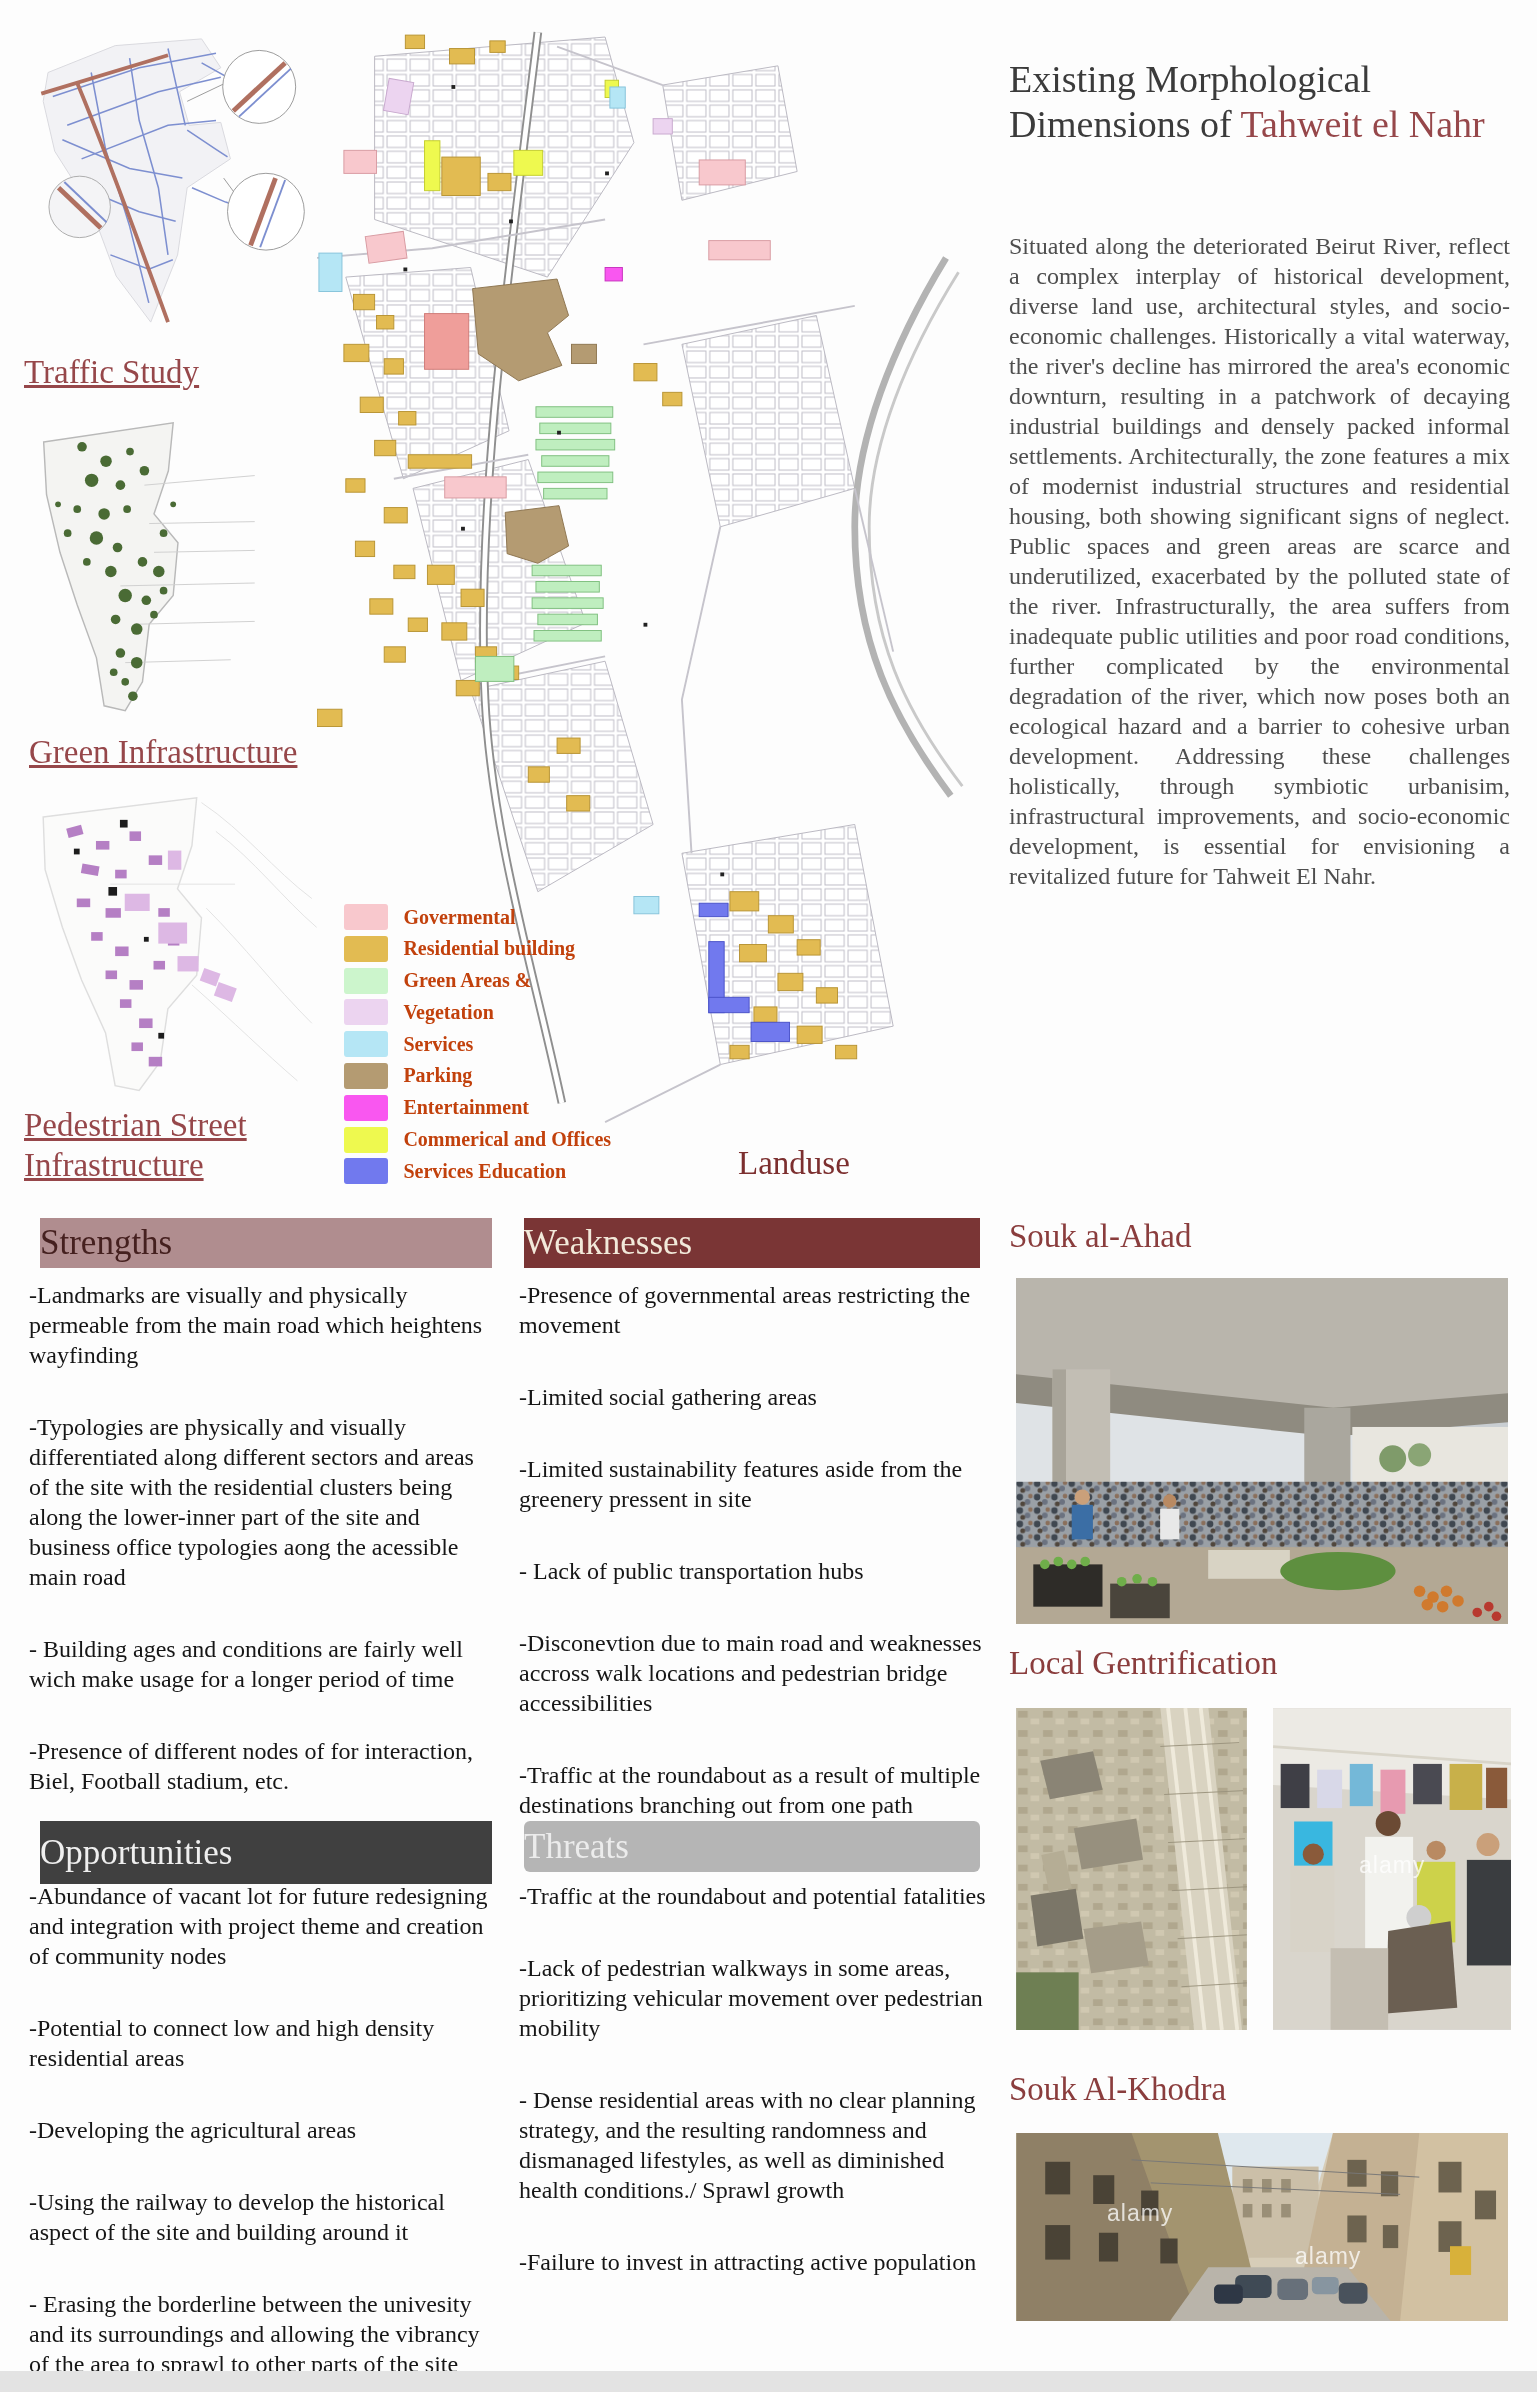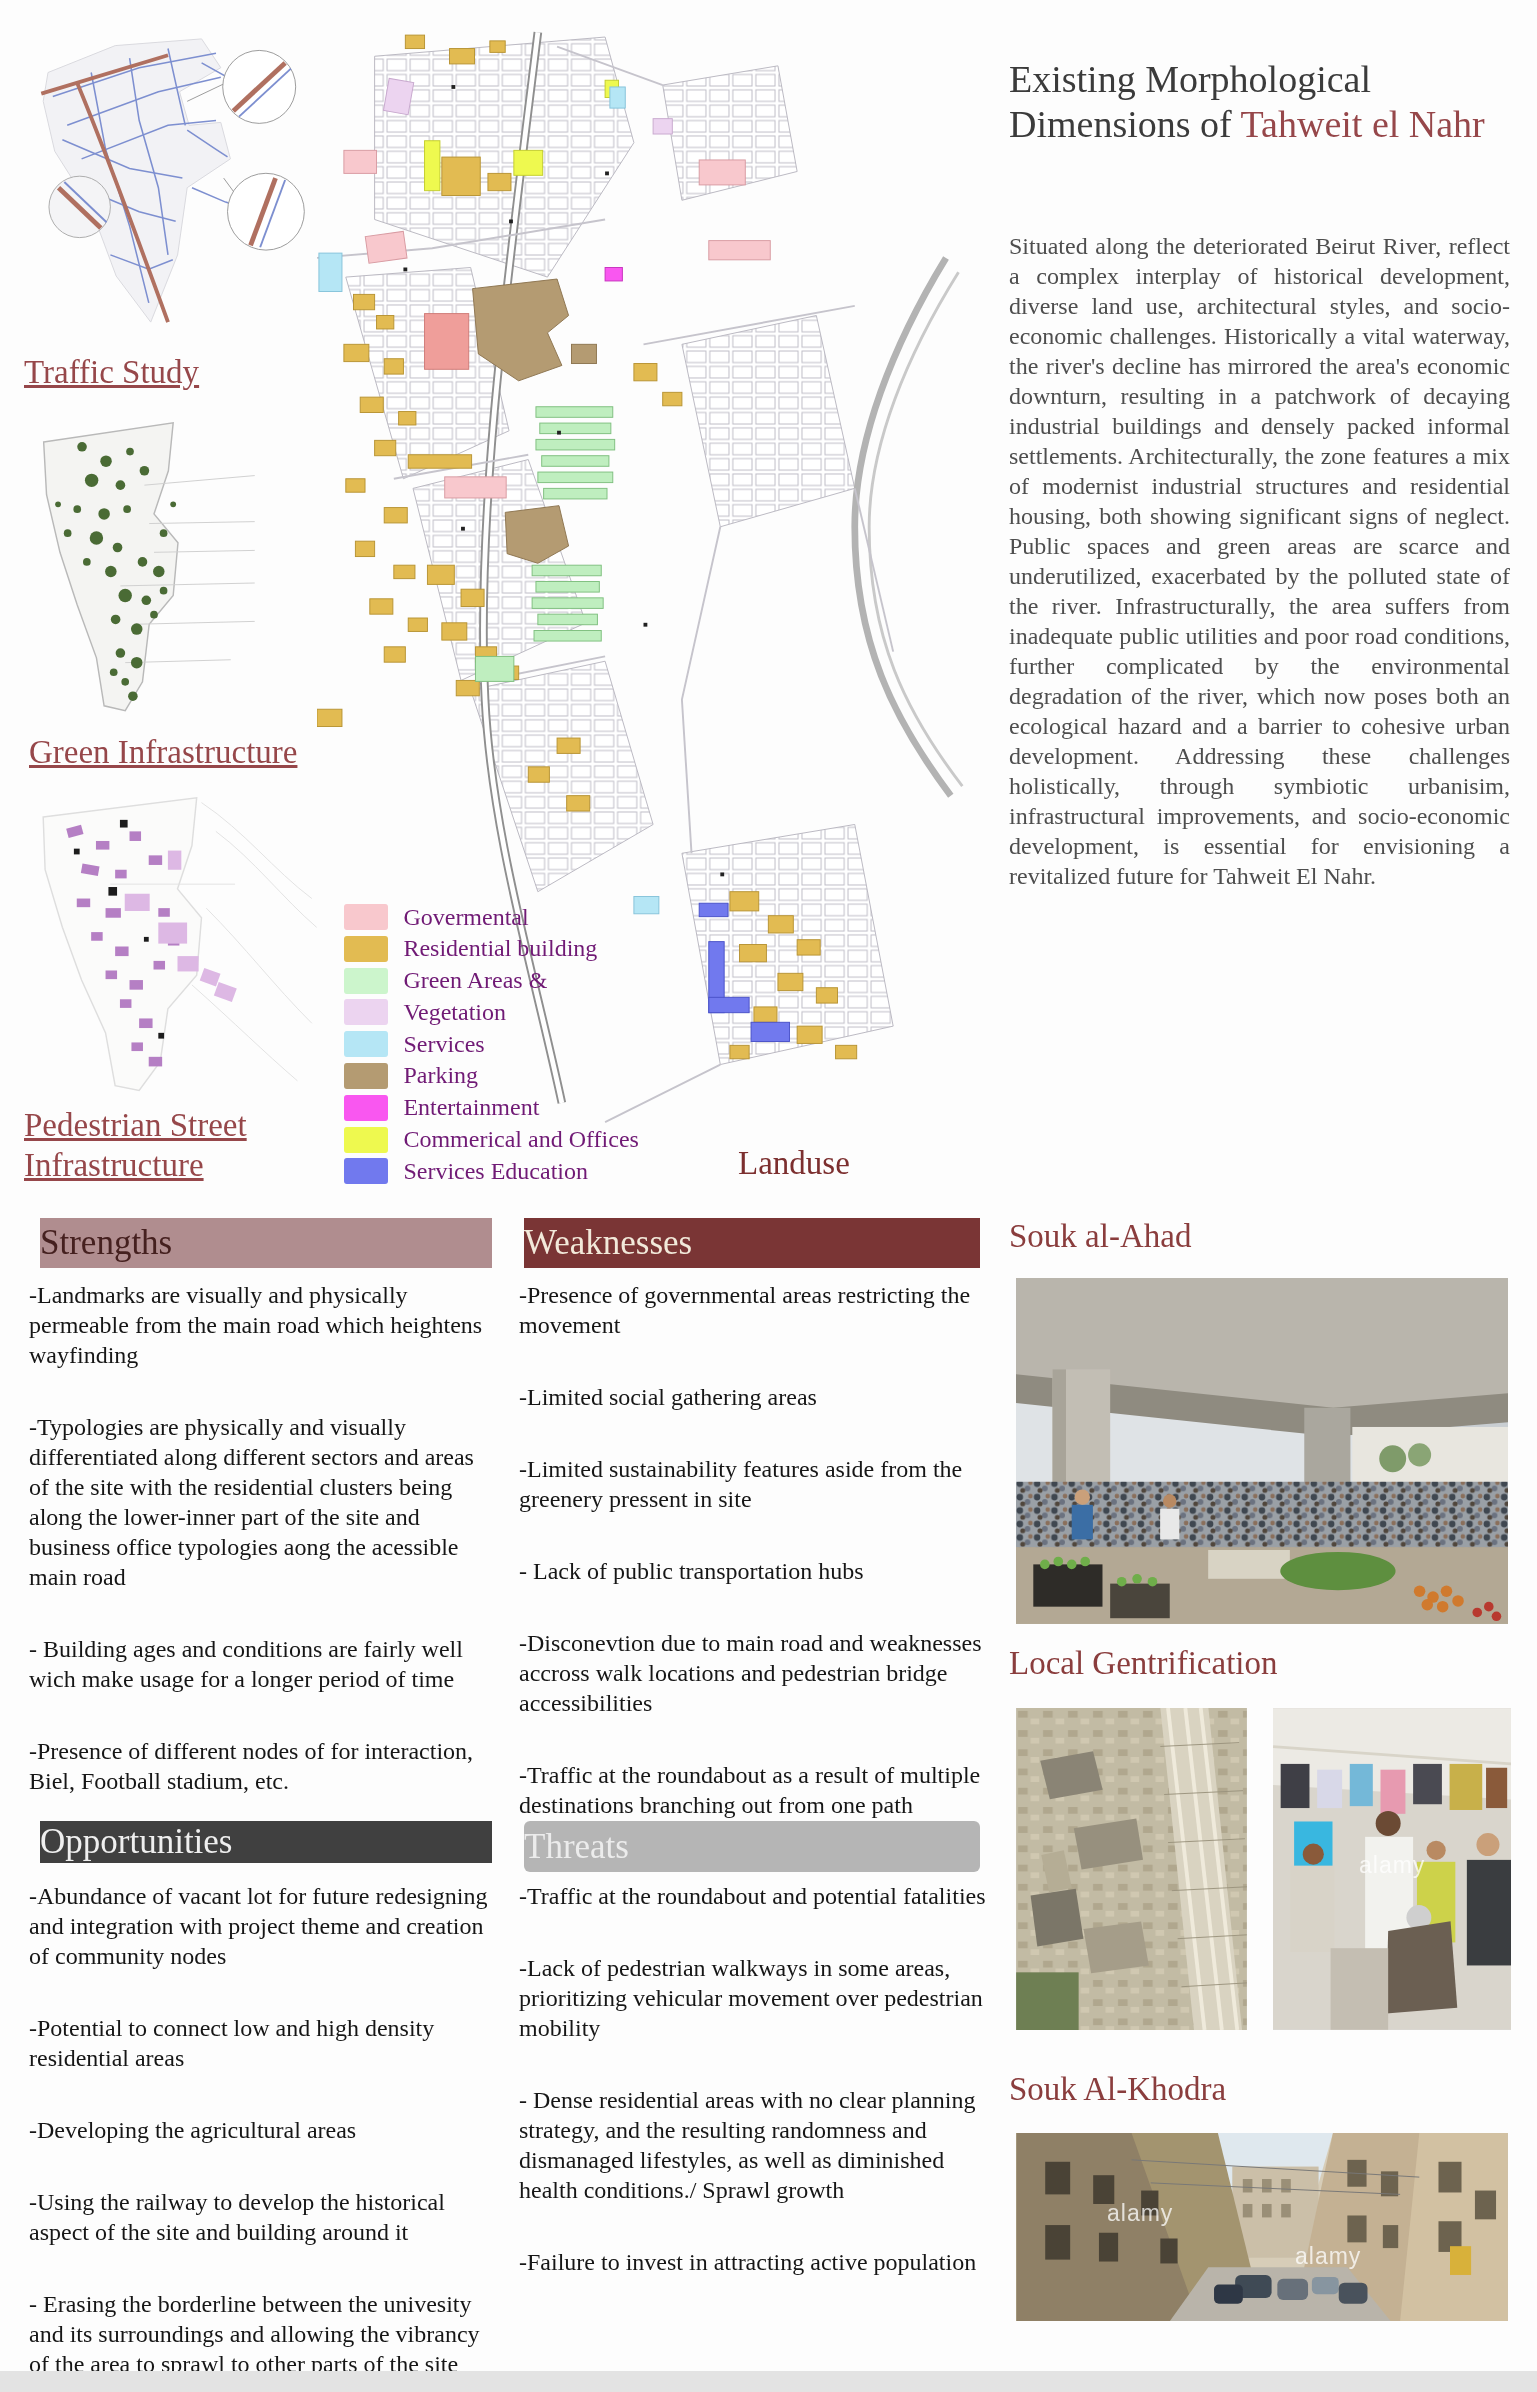--- a/index.html
+++ b/index.html
@@ -5,21 +5,21 @@
   html,body{margin:0;padding:0;background:#fff;}
   #poster{position:relative;width:1537px;height:2392px;background:#fdfdfd;overflow:hidden;
           font-family:"Liberation Serif",serif;}
   .abs{position:absolute;}
   
   .map-label{color:#96474a;font-size:33px;line-height:40px;text-decoration:underline;}
   
   .legend{display:flex;flex-direction:column;gap:3.8px;}
   .legend-row{display:flex;align-items:center;height:28px;}
   .legend-swatch{width:44px;height:26px;border-radius:2.9px;margin-right:15.4px;flex:0 0 auto;}
-  .legend-label{font-size:24px;color:#701a75;white-space:nowrap;}
+  .legend-label{font-size:20px;color:#c2410c;white-space:nowrap;font-weight:bold;}
   .landuse-label{color:#7c2f2f;font-size:33px;}
   
   .title{font-size:38px;line-height:45px;color:#3b3b3b;margin-top:26px;}
   .title .accent{color:#96474a;}
   .intro{font-size:24px;line-height:30px;color:#4e4e4e;text-align:justify;}
   .gal-heading{color:#8a3d3d;font-size:33px;}
   .photo{overflow:hidden;background:#ddd;}
   
   .swot-bar{display:flex;align-items:center;font-size:35px;}
   .swot-bar.strengths{color:#45201f;background:#b08d8f;}
@@ -545,21 +545,21 @@
   </div>
   <div class="abs swot-list" style="left:519px;top:1280px;width:473px">
       <p>-Presence of governmental areas restricting the movement</p>
       <p>-Limited social gathering areas</p>
       <p>-Limited sustainability features aside from the greenery pressent in site</p>
       <p>- Lack of public transportation hubs</p>
       <p>-Disconevtion due to main road and weaknesses accross walk locations and pedestrian bridge accessibilities</p>
       <p>-Traffic at the roundabout as a result of multiple destinations branching out from one path</p>
     </div>
 
-  <div class="abs swot-bar opportunities" style="left: 40px; top: 1821px; width: 452px; height: 42px; background: rgb(64, 64, 64);">
+  <div class="abs swot-bar opportunities" style="left: 40px; top: 1821px; width: 452px; height: 63px; background: rgb(64, 64, 64);">
     <span>Opportunities</span>
   </div>
   <div class="abs swot-list" style="left:29px;top:1881px;width:469px">
       <p>-Abundance of vacant lot for future redesigning and integration with project theme and creation of community nodes</p>
       <p>-Potential to connect low and high density residential areas</p>
       <p>-Developing the agricultural areas</p>
       <p>-Using the railway to develop the historical aspect of the site and building around it</p>
       <p>- Erasing the borderline between the univesity and its surroundings and allowing the vibrancy of the area to sprawl to other parts of the site</p>
     </div>
 

